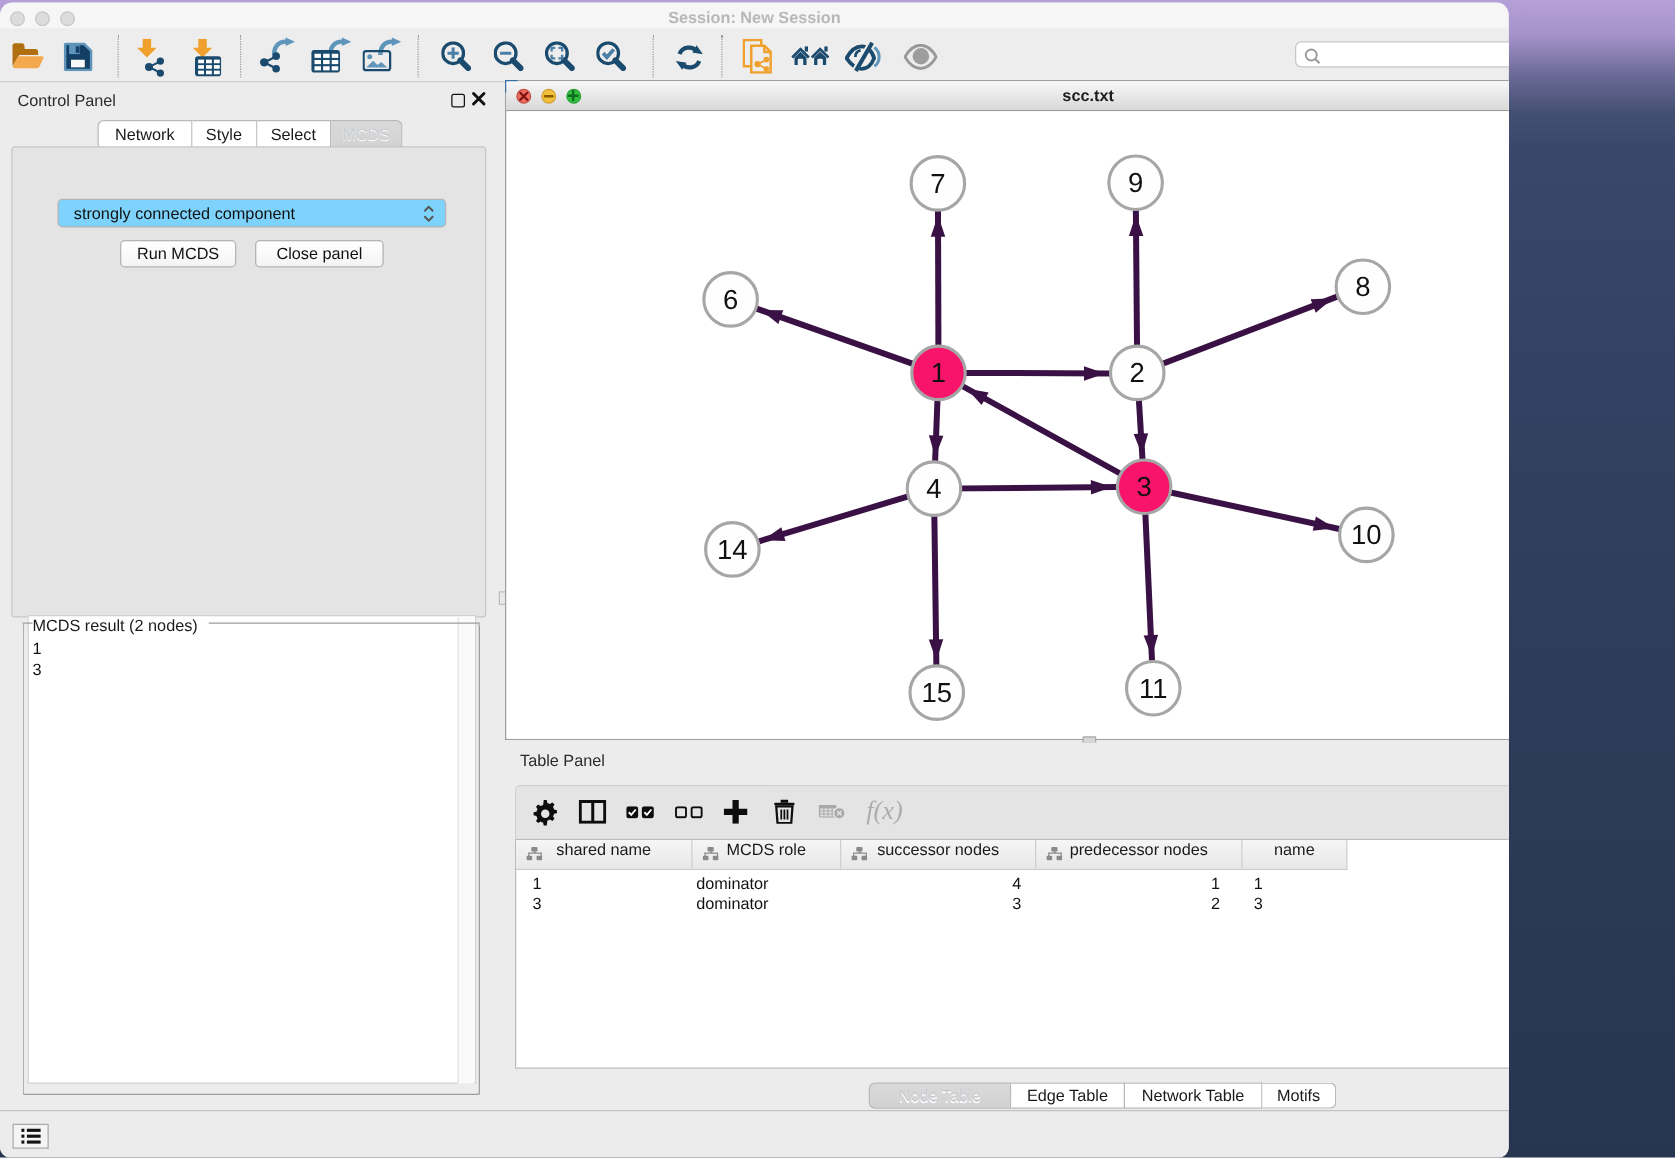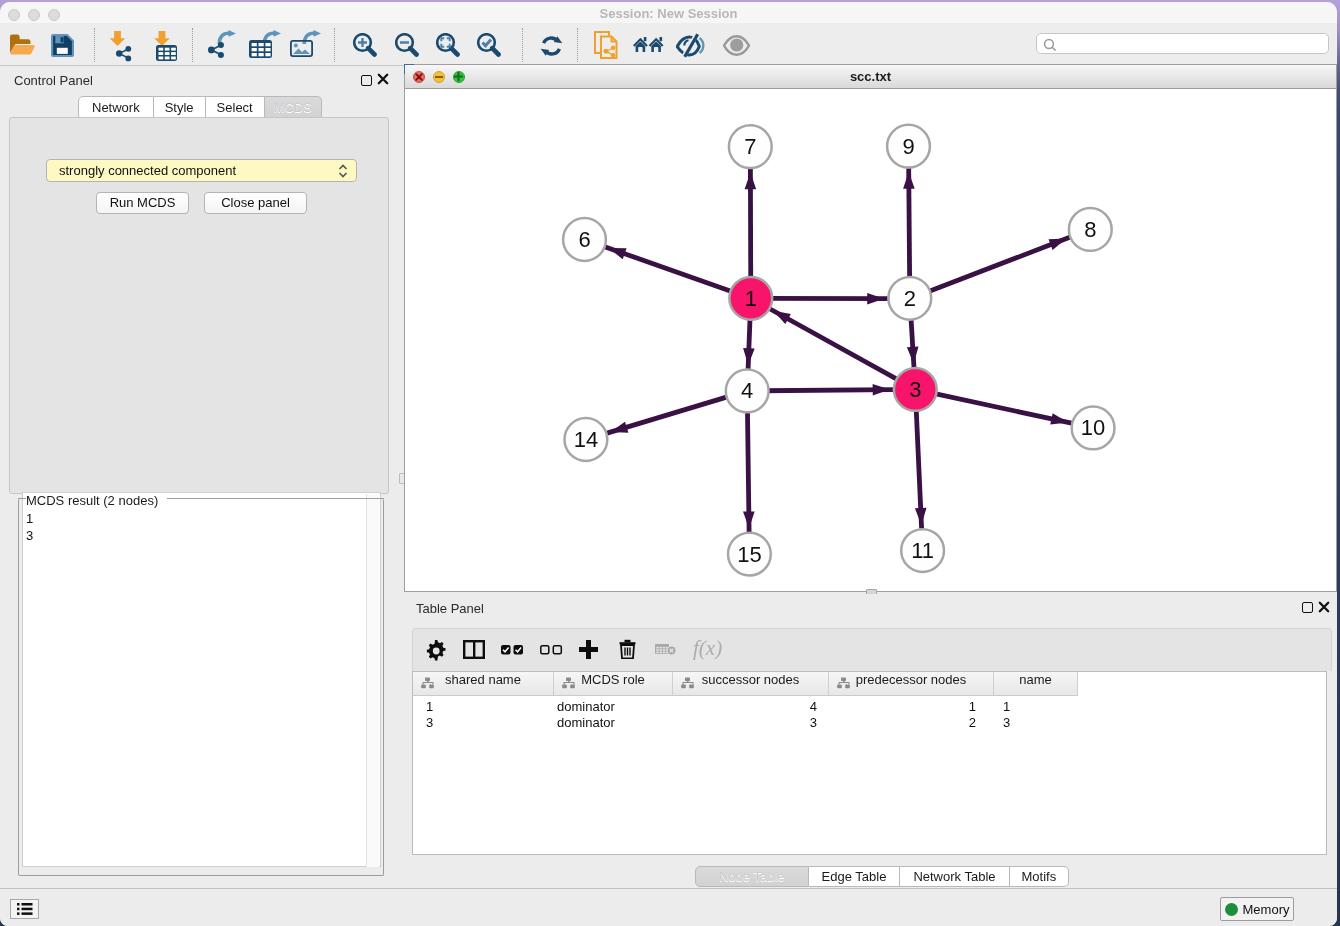--- a/index.html
+++ b/index.html
@@ -1,39 +1,39 @@
 <!DOCTYPE html>
 <html><head><meta charset="utf-8">
 <style>
 html,body{margin:0;padding:0}
 body{width:1340px;height:926px;overflow:hidden;position:relative;
  font-family:"Liberation Sans",sans-serif;
  background:linear-gradient(180deg,#b5a1d7 0,#a592c9 28px,#6b6a97 60px,#445072 90px,#3a476a 120px,#313e5e 400px,#273550 100%);}
 .abs{position:absolute}
-#win{position:absolute;left:0;top:2px;width:1337px;height:924px;background:#ececec;border-radius:10px 10px 8px 8px;overflow:hidden}
+#win{position:absolute;left:0;top:2px;width:1207px;height:924px;background:#ececec;border-radius:10px 10px 8px 8px;overflow:hidden}
 #titlebar{position:absolute;left:0;top:0;width:100%;height:21px;background:#f6f6f6;border-bottom:1px solid #dadada}
 .tl{position:absolute;top:7px;width:12px;height:12px;border-radius:50%;background:#dcdcdc;border:1px solid #c8c8c8;box-sizing:border-box}
 #title{position:absolute;top:4px;left:0;width:100%;text-align:center;font-size:13px;font-weight:bold;color:#b7b7b7}
 #toolbar{position:absolute;left:0;top:21px;width:100%;height:42px;background:#ededed;border-bottom:1px solid #c9c9c9}
 .sep{position:absolute;top:5px;height:34px;width:0;border-left:1px dotted #9e9e9e}
 #search{position:absolute;left:1036px;top:10px;width:293px;height:21px;background:#fff;border:1px solid #c6c6c6;border-radius:5px;box-sizing:border-box}
 #main{position:absolute;left:0;top:64px;width:100%;height:822px;background:#ececec}
 #statusbar{position:absolute;left:0;top:886px;width:100%;height:38px;background:#ececec;border-top:1px solid #c2c2c2}
 
 
 #cp-title{position:absolute;left:14px;top:7px;font-size:13px;color:#2b2b2b}
 .maxbtn{position:absolute;width:9px;height:9px;border:1.5px solid #111;border-radius:2px}
 .tabs{position:absolute;display:flex;font-size:13px}
 .tab{background:#fff;border:1px solid #b9b9b9;border-left:none;padding:3px 12px 4px;color:#1a1a1a;white-space:nowrap}
 .tab.first{border-left:1px solid #b9b9b9;border-radius:5px 0 0 5px}
 .tab.last{border-radius:0 5px 5px 0}
 .tab.sel{background:linear-gradient(#dadada,#d2d2d2);color:#c9cdd1;text-shadow:0 1px 0 #fff}
 #cp-content{position:absolute;left:9px;top:51px;width:380px;height:377px;background:#e4e4e4;border:1px solid #c6c6c6;border-radius:3px;box-sizing:border-box}
 #opt-label{position:absolute;left:0;top:21px;width:100%;text-align:center;font-size:13px;color:#1a1a1a}
-#dropdown{position:absolute;left:36px;top:41px;width:311px;height:23px;background:#fef9c3;border:1px solid #b4b4b4;border-radius:4px;box-sizing:border-box;font-size:13px;color:#111;line-height:21px;padding-left:12px}
+#dropdown{position:absolute;left:36px;top:41px;width:311px;height:23px;background:#7dd3fc;border:1px solid #b4b4b4;border-radius:4px;box-sizing:border-box;font-size:13px;color:#111;line-height:21px;padding-left:12px}
 .btn{position:absolute;top:74px;height:22px;background:linear-gradient(#fff,#f4f4f4);border:1px solid #b4b4b4;border-radius:4px;box-sizing:border-box;font-size:13px;color:#111;text-align:center;line-height:20px}
 #fieldset{position:absolute;left:18px;top:433px;width:366px;height:377px;border:1px solid #9d9d9d;border-top:none;border-radius:2px;box-sizing:border-box}
 #legend{position:absolute;left:4px;top:-6px;background:transparent;padding:0 3px;z-index:2;font-size:13px;color:#1b1b1b}
 #mcds-text{position:absolute;left:3px;top:-7px;width:359px;height:375px;background:#fff;border:1px solid #cfcfcf;font-size:13px;color:#111;box-sizing:border-box}
 #mcds-scroll{position:absolute;right:1px;top:1px;width:12px;height:373px;background:#fafafa;border-left:1px solid #e3e3e3}
 
 
 #netframe{position:absolute;left:404px;top:62px;width:933px;height:528px;border:1px solid #9f9f9f;background:#fff;box-sizing:border-box}
 #nettitle{position:absolute;left:0;top:0;width:100%;height:24px;background:linear-gradient(#f7f7f7,#d9d9d9);border-bottom:1px solid #9b9b9b;box-sizing:border-box}
 #nettitle .txt{position:absolute;left:0;top:4px;width:100%;text-align:center;font-weight:bold;font-size:13px;color:#1c1c1c}

